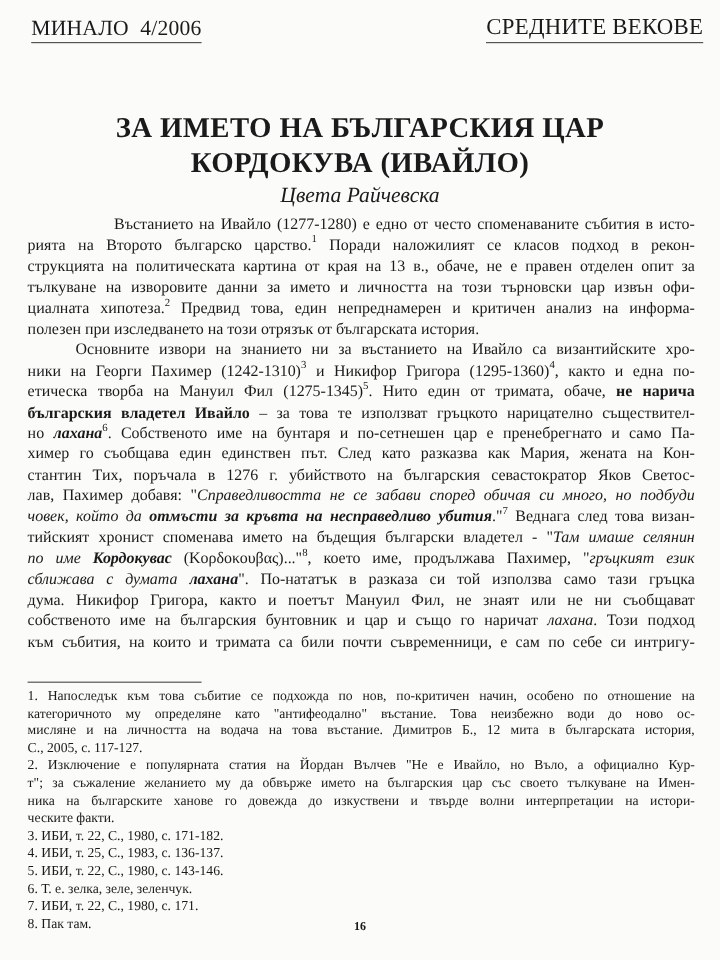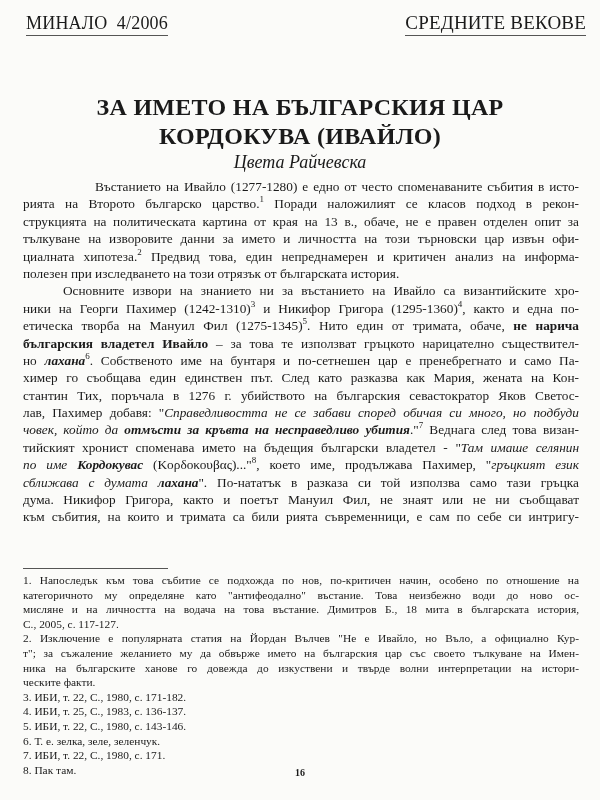--- a/index.html
+++ b/index.html
@@ -70,29 +70,30 @@
   <span class="line"><b>българския владетел Ивайло</b><span> – за това те използват гръцкото нарицателно съществител-</span></span>
   <span class="line"><span>но </span><b><i>лахана</i></b><sup>6</sup><span>. Собственото име на бунтаря и по-сетнешен цар е пренебрегнато и само Па-</span></span>
   <span class="line"><span>химер го съобщава един единствен път. След като разказва как Мария, жената на Кон-</span></span>
   <span class="line"><span>стантин Тих, поръчала в 1276 г. убийството на българския севастократор Яков Светос-</span></span>
   <span class="line"><span>лав, Пахимер добавя: "</span><i>Справедливостта не се забави според обичая си много, но подбуди</i></span>
   <span class="line"><i>човек, който да</i> <b><i>отмъсти за кръвта на несправедливо убития</i></b><span>.</span><span>"</span><sup>7</sup><span> Веднага след това визан-</span></span>
   <span class="line"><span>тийският хронист споменава името на бъдещия български владетел - "</span><i>Там имаше селянин</i></span>
   <span class="line"><i>по име</i> <b><i>Кордокувас</i></b><span> (Κορδοκουβας)..."</span><sup>8</sup><span>, което име, продължава Пахимер, "</span><i>гръцкият език</i></span>
   <span class="line"><i>сближава с думата</i> <b><i>лахана</i></b><span>". По-нататък в разказа си той използва само тази гръцка</span></span>
   <span class="line"><span>дума. Никифор Григора, както и поетът Мануил Фил, не знаят или не ни съобщават</span></span>
-  <span class="line"><span>към събития, на които и тримата са били рията съвременници, е сам по себе си интригу-</span></span>
+  <span class="line"><span>собственото име на българския бунтовник и цар и също го наричат</span> <i>лахана</i><span>. Този подход</span></span>
+  <span class="line"><span>към събития, на които и тримата са били почти съвременници, е сам по себе си интригу-</span></span>
 </div>
 
 <div class="rule"></div>
 
 <div class="notes">
   <span class="line">1. Напоследък към това събитие се подхожда по нов, по-критичен начин, особено по отношение на</span>
   <span class="line">категоричното му определяне като "антифеодално" въстание. Това неизбежно води до ново ос-</span>
-  <span class="line">мисляне и на личността на водача на това въстание. Димитров Б., 18 мита в българската история,</span>
+  <span class="line">мисляне и на личността на водача на това въстание. Димитров Б., 12 мита в българската история,</span>
   <span class="line last">С., 2005, с. 117-127.</span>
   <span class="line">2. Изключение е популярната статия на Йордан Вълчев "Не е Ивайло, но Въло, а официално Кур-</span>
   <span class="line">т"; за съжаление желанието му да обвърже името на българския цар със своето тълкуване на Имен-</span>
   <span class="line">ника на българските ханове го довежда до изкуствени и твърде волни интерпретации на истори-</span>
   <span class="line last">ческите факти.</span>
   <span class="line last">3. ИБИ, т. 22, С., 1980, с. 171-182.</span>
   <span class="line last">4. ИБИ, т. 25, С., 1983, с. 136-137.</span>
   <span class="line last">5. ИБИ, т. 22, С., 1980, с. 143-146.</span>
   <span class="line last">6. Т. е. зелка, зеле, зеленчук.</span>
   <span class="line last">7. ИБИ, т. 22, С., 1980, с. 171.</span>

